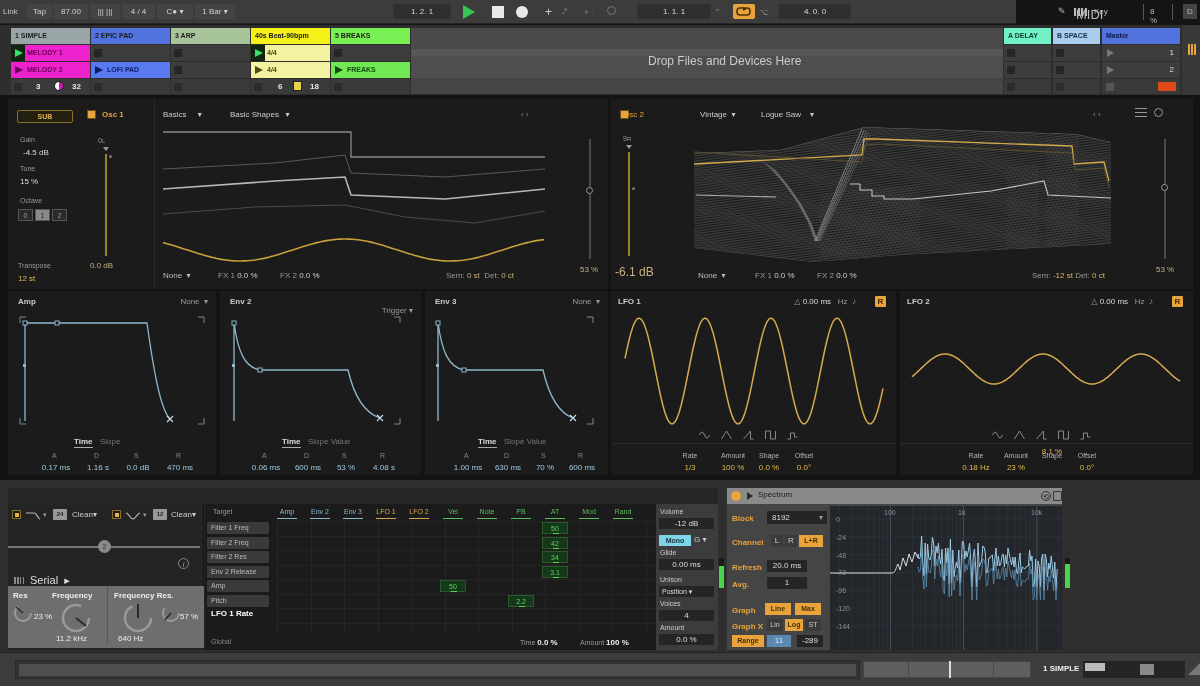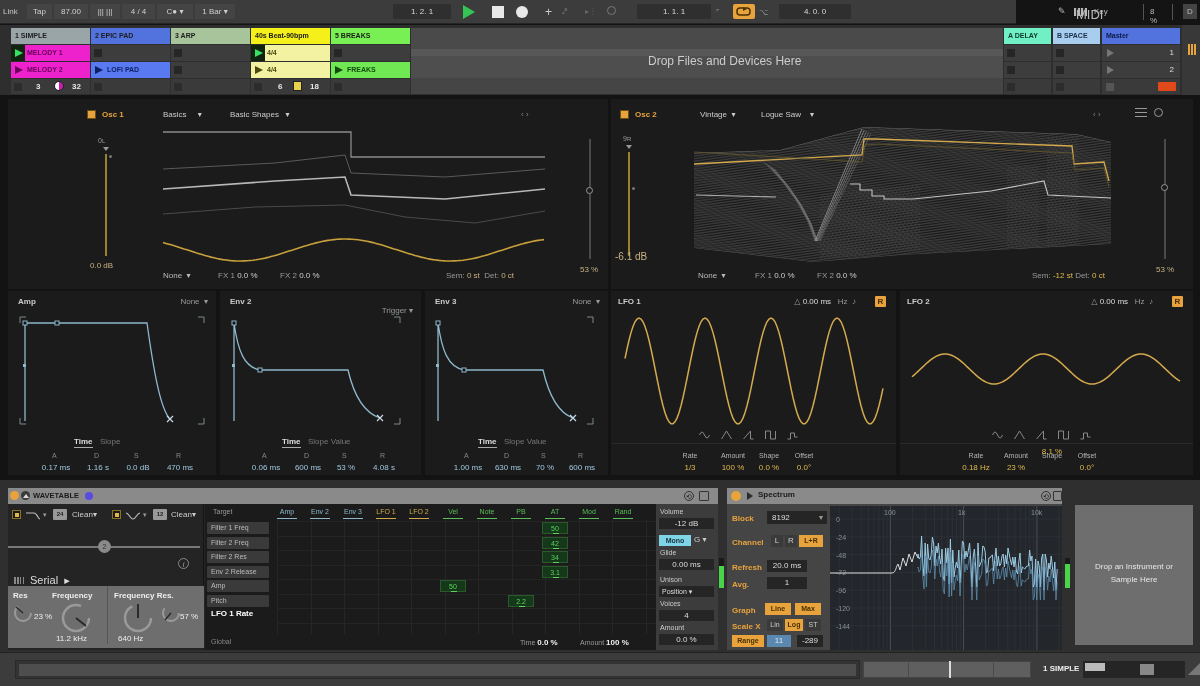--- a/index.html
+++ b/index.html
@@ -142,20 +142,33 @@
       </div>
 <div class="ab" style="left:1102px;top:54px;width:78px;height:15px;background:#3a3a3a">
         <div class="ab" style="left:4px;top:4px;width:8px;height:8px;background:#555"></div>
         <div class="ab" style="left:56px;top:3px;width:18px;height:9px;background:#e04a1a;border-radius:1px"></div>
       </div>
 <div class="ab" style="left:1182px;top:0;width:18px;height:70px;background:#383838"></div>
 <div class="ab" style="left:1188px;top:19px;width:8px;height:11px;background:repeating-linear-gradient(90deg,#e8a33d 0 2px,#383838 2px 3px)"></div>
 </div>
 <div class="ab" style="left:0;top:95px;width:1200px;height:385px;background:#131313">
 <div class="ab" style="left:8px;top:4px;width:600px;height:190px;background:#1b1b1b;">
+<div class="ab" style="left:0;top:0;width:147px;height:190px;border-right:1px solid #2a2a2a">
+<div class="ab" style="left:9px;top:11px;width:56px;height:13px;border:1px solid #8a7320;border-radius:2px;color:#e0b84a;font-size:7px;font-weight:bold;text-align:center;line-height:12px;background:#241f10">SUB</div>
+<div class="ab" style="left:12px;top:37px;font-size:7px;color:#999">Gain</div>
+<div class="ab" style="left:15px;top:49px;font-size:8px;color:#ddd">-4.5 dB</div>
+<div class="ab" style="left:12px;top:66px;font-size:7px;color:#999">Tone</div>
+<div class="ab" style="left:12px;top:78px;font-size:8px;color:#ddd">15 %</div>
+<div class="ab" style="left:12px;top:98px;font-size:7px;color:#999">Octave</div>
+<div class="ab" style="left:10px;top:110px;width:15px;height:12px;background:#2a2a2a;border:1px solid #555;color:#999;font-size:7px;text-align:center;line-height:11px">0</div>
+<div class="ab" style="left:27px;top:110px;width:15px;height:12px;background:#8a8a8a;border:1px solid #555;color:#222;font-size:7px;text-align:center;line-height:11px">1</div>
+<div class="ab" style="left:44px;top:110px;width:15px;height:12px;background:#2a2a2a;border:1px solid #555;color:#999;font-size:7px;text-align:center;line-height:11px">2</div>
+<div class="ab" style="left:10px;top:163px;font-size:7px;color:#999">Transpose</div>
+<div class="ab" style="left:10px;top:175px;font-size:8px;color:#e0b84a">12 st</div>
+</div>
 <div class="ab" style="left:79px;top:11px;width:9px;height:9px;background:#e8a33d;border:1px solid #6a5012"></div>
 <div class="ab" style="left:94px;top:11px;font-size:8px;color:#e8a33d;font-weight:bold">Osc 1</div>
 <div class="ab" style="left:155px;top:11px;font-size:8px;color:#ccc">Basics&nbsp;&nbsp;&nbsp;&nbsp;&nbsp;▾</div>
 <div class="ab" style="left:222px;top:11px;font-size:8px;color:#ccc">Basic Shapes&nbsp;&nbsp;&nbsp;▾</div>
 <div class="ab" style="left:513px;top:11px;font-size:8px;color:#888">‹&nbsp;›</div>
 <div class="ab" style="left:90px;top:38px;font-size:7px;color:#999">0<span style="font-size:6px">L</span></div>
 <div class="ab" style="left:95px;top:48px;width:0;height:0;border-top:4px solid #999;border-left:3px solid transparent;border-right:3px solid transparent"></div>
 <div class="ab" style="left:97px;top:55px;width:2px;height:102px;background:#9a8428"></div>
 <div class="ab" style="left:101px;top:56px;width:3px;height:3px;border-radius:50%;background:#777"></div>
 <div class="ab" style="left:82px;top:162px;font-size:8px;color:#c8b080">0.0 dB</div>
@@ -169,31 +182,31 @@
 <div class="ab" style="left:581px;top:40px;width:2px;height:120px;background:#4a4a4a"></div>
 <div class="ab" style="left:578px;top:88px;width:7px;height:7px;border-radius:50%;background:#1b1b1b;border:1.5px solid #999"></div>
 <div class="ab" style="left:572px;top:166px;font-size:8px;color:#c8b080">53 %</div>
 <div class="ab" style="left:155px;top:172px;font-size:8px;color:#bbb">None&nbsp;&nbsp;▾</div>
 <div class="ab" style="left:210px;top:172px;font-size:8px;color:#999">FX 1 <span style="color:#ccc">0.0 %</span></div>
 <div class="ab" style="left:272px;top:172px;font-size:8px;color:#999">FX 2 <span style="color:#ccc">0.0 %</span></div>
 <div class="ab" style="left:438px;top:172px;font-size:8px;color:#999">Sem: <span style="color:#c8b080">0 st</span>&nbsp;&nbsp;Det: <span style="color:#c8b080">0 ct</span></div>
 </div>
 <div class="ab" style="left:611px;top:4px;width:582px;height:190px;background:#1b1b1b;">
 <div class="ab" style="left:9px;top:11px;width:9px;height:9px;background:#e8a33d;border:1px solid #6a5012"></div>
-<div class="ab" style="left:24px;top:11px;font-size:8px;color:#e8a33d;font-weight:bold">Osc 2</div>
+<div class="ab" style="left:12px;top:11px;font-size:8px;color:#e8a33d;font-weight:normal">Osc 2</div>
 <div class="ab" style="left:89px;top:11px;font-size:8px;color:#ccc">Vintage&nbsp;&nbsp;▾</div>
 <div class="ab" style="left:150px;top:11px;font-size:8px;color:#ccc">Logue Saw&nbsp;&nbsp;&nbsp;&nbsp;▾</div>
 <div class="ab" style="left:482px;top:11px;font-size:8px;color:#888">‹&nbsp;›</div>
 <div class="ab" style="left:524px;top:9px;width:12px;height:10px;background:repeating-linear-gradient(#999 0 1.5px,transparent 1.5px 4px)"></div>
 <div class="ab" style="left:543px;top:9px;width:9px;height:9px;border:1.5px solid #999;border-radius:50%"></div>
 <div class="ab" style="left:12px;top:36px;font-size:7px;color:#999">9<span style="font-size:6px">R</span></div>
 <div class="ab" style="left:15px;top:46px;width:0;height:0;border-top:4px solid #999;border-left:3px solid transparent;border-right:3px solid transparent"></div>
 <div class="ab" style="left:17px;top:53px;width:2px;height:104px;background:#9a8428"></div>
 <div class="ab" style="left:21px;top:88px;width:3px;height:3px;border-radius:50%;background:#777"></div>
-<div class="ab" style="left:4px;top:152px;font-size:10px;color:#c8b080">-6.1 dB</div>
+<div class="ab" style="left:4px;top:166px;font-size:12px;color:#c8b080">-6.1 dB</div>
 <svg class="ab" style="left:0;top:0" width="582" height="190" viewBox="0 0 582 190">
           <clipPath id="wfclip">
             <polygon points="83,54 169,51 253,28 465,35 500,43 500,145 289,156 202,163 83,149"></polygon>
           </clipPath>
           <pattern id="chev" width="4" height="6" patternUnits="userSpaceOnUse">
             <path d="M0 0 L2 3 L0 6" stroke="#4e4e4e" stroke-width="0.7" fill="none"></path>
             <path d="M4 0 L2 3 L4 6" stroke="#404040" stroke-width="0.7" fill="none"></path>
           </pattern>
           <g clip-path="url(#wfclip)">
             <polygon points="83,54 169,51 253,28 465,35 500,43 500,145 289,156 202,163 83,149" fill="#1c1c1c"></polygon>
@@ -597,30 +610,20 @@
 <div class="ab" style="left:116px;top:161px;font-size:7px;color:#b4b4b4;transform:translateX(-50%)">Amount</div>
 <div class="ab" style="left:116px;top:172px;font-size:8px;color:#e0b84a;transform:translateX(-50%);white-space:nowrap">23 %</div>
 <div class="ab" style="left:152px;top:161px;font-size:7px;color:#b4b4b4;transform:translateX(-50%)">Shape</div>
 <div class="ab" style="left:152px;top:156px;font-size:8px;color:#e0b84a;transform:translateX(-50%);white-space:nowrap">8.1 %</div>
 <div class="ab" style="left:187px;top:161px;font-size:7px;color:#b4b4b4;transform:translateX(-50%)">Offset</div>
 <div class="ab" style="left:187px;top:172px;font-size:8px;color:#e0b84a;transform:translateX(-50%);white-space:nowrap">0.0°</div>
 </div>
 </div>
 <div class="ab" style="left:0;top:480px;width:1200px;height:172px;background:#2f2f2f">
 <div class="ab" style="left:8px;top:8px;width:710px;height:162px;background:#262626">
-<div class="ab" style="left:0;top:0;width:710px;height:16px;background:#8a8a8a">
-<div class="ab" style="left:2px;top:3px;width:9px;height:9px;border-radius:50%;background:#e8a33d"></div>
-<div class="ab" style="left:13px;top:3px;width:9px;height:9px;border-radius:50%;background:#3a3a3a">
-            <div class="ab" style="left:1.5px;top:2.5px;width:0;height:0;border-bottom:4px solid #ddd;border-left:3px solid transparent;border-right:3px solid transparent"></div>
-          </div>
-<div class="ab" style="left:25px;top:3px;font-size:7.5px;font-weight:bold;color:#1a1a1a">WAVETABLE</div>
-<div class="ab" style="left:77px;top:4px;width:8px;height:8px;border-radius:50%;background:#5a4ae0"></div>
-<div class="ab" style="left:676px;top:3px;width:10px;height:10px;border-radius:50%;border:1px solid #333;color:#222;font-size:7px;text-align:center;line-height:9px">⟲</div>
-<div class="ab" style="left:691px;top:3px;width:10px;height:10px;border:1px solid #333;border-radius:1px"></div>
-</div>
 <div class="ab" style="left:0;top:16px;width:196px;height:146px;background:#242424;border-right:1px solid #141414">
 <div class="ab" style="left:4px;top:6px;width:9px;height:9px;border:1px solid #8a7320;background:#1a1a1a">
             <div class="ab" style="left:1.5px;top:1.5px;width:4px;height:4px;background:#e0b84a"></div>
           </div>
 <svg class="ab" style="left:18px;top:7px" width="16" height="9">
             <path d="M0 2 L8 2 C11 2,12 8,14 8" stroke="#bbb" stroke-width="1.2" fill="none"></path>
           </svg>
 <div class="ab" style="left:35px;top:7px;font-size:7px;color:#999">▾</div>
 <div class="ab" style="left:45px;top:5px;width:14px;height:11px;background:#999;border-radius:1px;color:#222;font-size:6px;text-align:center;line-height:11px;font-weight:bold">24</div>
 <div class="ab" style="left:64px;top:6px;font-size:8px;color:#ccc">Clean▾</div>
@@ -741,38 +744,38 @@
 <div class="ab" style="left:3px;top:130px;width:55px;height:11px;background:#252525;color:#ddd;font-size:8px;text-align:center;line-height:11px">0.0 %</div>
 </div>
 </div>
 <div class="ab" style="left:719px;top:78px;width:5px;height:30px;background:#1a1a1a">
         <div class="ab" style="left:0;top:8px;width:5px;height:22px;background:#4ad44a"></div>
       </div>
 <div class="ab" style="left:727px;top:8px;width:335px;height:162px;background:#454545">
 <div class="ab" style="left:0;top:0;width:335px;height:16px;background:#8a8a8a">
 <div class="ab" style="left:4px;top:3px;width:10px;height:10px;border-radius:50%;background:#e8a33d"></div>
 <div class="ab" style="left:20px;top:4px;width:0;height:0;border-left:6px solid #2a2a2a;border-top:4px solid transparent;border-bottom:4px solid transparent"></div>
-<div class="ab" style="left:31px;top:2px;font-size:8px;font-weight:bold;color:#1a1a1a">Spectrum</div>
+<div class="ab" style="left:31px;top:2px;font-size:8px;font-weight:normal;color:#1a1a1a">Spectrum</div>
 <div class="ab" style="left:314px;top:3px;width:10px;height:10px;border-radius:50%;border:1px solid #333;color:#222;font-size:7px;text-align:center;line-height:9px">⟲</div>
 <div class="ab" style="left:326px;top:3px;width:9px;height:10px;border:1px solid #333;border-radius:1px"></div>
 </div>
 <div class="ab" style="left:5px;top:26px;font-size:8px;color:#e8a33d;font-weight:bold">Block</div>
 <div class="ab" style="left:40px;top:23px;width:60px;height:13px;background:#252525;color:#ddd;font-size:8px;line-height:13px;padding-left:5px">8192<span style="position:absolute;right:4px;color:#999">▾</span></div>
 <div class="ab" style="left:5px;top:50px;font-size:8px;color:#e8a33d;font-weight:bold">Channel</div>
 <div class="ab" style="left:44px;top:47px;width:12px;height:12px;background:#3a3a3a;color:#ccc;font-size:8px;text-align:center;line-height:12px">L</div>
 <div class="ab" style="left:58px;top:47px;width:12px;height:12px;background:#3a3a3a;color:#ccc;font-size:8px;text-align:center;line-height:12px">R</div>
 <div class="ab" style="left:72px;top:47px;width:24px;height:12px;background:#e8a33d;color:#4a3000;font-size:7px;font-weight:bold;text-align:center;line-height:12px">L+R</div>
 <div class="ab" style="left:5px;top:75px;font-size:8px;color:#e8a33d;font-weight:bold">Refresh</div>
 <div class="ab" style="left:40px;top:72px;width:40px;height:12px;background:#252525;color:#ddd;font-size:8px;text-align:center;line-height:12px">20.0 ms</div>
 <div class="ab" style="left:5px;top:92px;font-size:8px;color:#e8a33d;font-weight:bold">Avg.</div>
 <div class="ab" style="left:40px;top:89px;width:40px;height:12px;background:#252525;color:#ddd;font-size:8px;text-align:center;line-height:12px">1</div>
 <div class="ab" style="left:5px;top:118px;font-size:8px;color:#e8a33d;font-weight:bold">Graph</div>
 <div class="ab" style="left:38px;top:115px;width:26px;height:12px;background:#e8a33d;color:#4a3000;font-size:7px;font-weight:bold;text-align:center;line-height:12px">Line</div>
 <div class="ab" style="left:68px;top:115px;width:26px;height:12px;background:#e8a33d;color:#4a3000;font-size:7px;font-weight:bold;text-align:center;line-height:12px">Max</div>
-<div class="ab" style="left:5px;top:134px;font-size:8px;color:#e8a33d;font-weight:bold">Scale X</div>
+<div class="ab" style="left:5px;top:134px;font-size:8px;color:#e8a33d;font-weight:bold">Graph X</div>
 <div class="ab" style="left:40px;top:131px;width:16px;height:12px;background:#3a3a3a;color:#ccc;font-size:7px;text-align:center;line-height:12px">Lin</div>
 <div class="ab" style="left:58px;top:131px;width:18px;height:12px;background:#e8a33d;color:#4a3000;font-size:7px;font-weight:bold;text-align:center;line-height:12px">Log</div>
 <div class="ab" style="left:78px;top:131px;width:16px;height:12px;background:#3a3a3a;color:#ccc;font-size:7px;text-align:center;line-height:12px">ST</div>
 <div class="ab" style="left:5px;top:147px;width:32px;height:12px;background:#e8a33d;color:#4a3000;font-size:7px;font-weight:bold;text-align:center;line-height:12px">Range</div>
 <div class="ab" style="left:40px;top:147px;width:24px;height:12px;background:#5a88b0;color:#dde8f0;font-size:8px;text-align:center;line-height:12px">11</div>
 <div class="ab" style="left:70px;top:147px;width:26px;height:12px;background:#252525;color:#ddd;font-size:8px;text-align:center;line-height:12px">-289</div>
 <svg class="ab" style="left:103px;top:18px" width="232" height="144" viewBox="0 0 232 144">
           <rect x="0" y="0" width="232" height="144" fill="#23262b"></rect>
           <line x1="9.2" y1="0" x2="9.2" y2="144" stroke="#33383e" stroke-width="0.6"></line>
           <line x1="22.1" y1="0" x2="22.1" y2="144" stroke="#33383e" stroke-width="0.6"></line>
@@ -820,23 +823,20 @@
           <text x="128" y="9" fill="#8a9098" font-size="7" font-family="Liberation Sans">1k</text>
           <text x="201" y="9" fill="#8a9098" font-size="7" font-family="Liberation Sans">10k</text>
           <path d="M0 67 L62 67 C66 67,66 60,68 58 L70 64 L73 52 L76 60 L79 48 L82 56 L85 46 L88 52" stroke="#ddd" stroke-width="1" fill="none"></path>
           <path d="M88 52 L88.0 48 L89.2 53 L90.4 51 L91.6 30 L92.8 58 L94.0 70 L95.2 37 L96.4 68 L97.6 38 L98.8 53 L100.0 54 L101.2 49 L102.4 31 L103.6 37 L104.8 60 L106.0 40 L107.2 47 L108.4 37 L109.6 52 L110.8 58 L112.0 43 L113.2 71 L114.4 75 L115.6 42 L116.8 57 L118.0 42 L119.2 78 L120.4 33 L121.6 77 L122.8 44 L124.0 71 L125.2 62 L126.4 56 L127.6 62 L128.8 44 L130.0 77 L131.2 58 L132.4 35 L133.6 37 L134.8 53 L136.0 45 L137.2 51 L138.4 44 L139.6 37 L140.8 56 L142.0 81 L143.2 51 L144.4 43 L145.6 60 L146.8 81 L148.0 37 L149.2 61 L150.4 58 L151.6 55 L152.8 40 L154.0 41 L155.2 46 L156.4 67 L157.6 66 L158.8 52 L160.0 52 L161.2 50 L162.4 49 L163.6 65 L164.8 53 L166.0 42 L167.2 60 L168.4 50 L169.6 60 L170.8 58 L172.0 50 L173.2 48 L174.4 61 L175.6 49 L176.8 58 L178.0 42 L179.2 48 L180.4 54 L181.6 59 L182.8 51 L184.0 61 L185.2 51 L186.4 65 L187.6 68 L188.8 56 L190.0 47 L191.2 67 L192.4 61 L193.6 62 L194.8 63 L196.0 61 L197.2 60 L198.4 60 L199.6 44 L200.8 55 L202.0 50 L203.2 81 L204.4 78 L205.6 53 L206.8 81 L208.0 55 L209.2 60 L210.4 81 L211.6 52 L212.8 48 L214.0 84 L215.2 48 L216.4 54 L217.6 71 L218.8 57 L220.0 63 L221.2 50 L222.4 61 L223.6 72 L224.8 56 L226.0 84 L227.2 63" stroke="#9ccce4" stroke-width="1" fill="none"></path>
           <path d="M88 62 L88.0 61 L89.2 66 L90.4 64 L91.6 43 L92.8 71 L94.0 83 L95.2 50 L96.4 81 L97.6 51 L98.8 66 L100.0 67 L101.2 62 L102.4 44 L103.6 50 L104.8 73 L106.0 53 L107.2 60 L108.4 50 L109.6 65 L110.8 71 L112.0 56 L113.2 84 L114.4 88 L115.6 55 L116.8 70 L118.0 55 L119.2 91 L120.4 46 L121.6 90 L122.8 57 L124.0 84 L125.2 75 L126.4 69 L127.6 75 L128.8 57 L130.0 90 L131.2 71 L132.4 48 L133.6 50 L134.8 66 L136.0 58 L137.2 64 L138.4 57 L139.6 50 L140.8 69 L142.0 94 L143.2 64 L144.4 56 L145.6 73 L146.8 94 L148.0 50 L149.2 74 L150.4 71 L151.6 68 L152.8 53 L154.0 54 L155.2 59 L156.4 80 L157.6 79 L158.8 65 L160.0 65 L161.2 63 L162.4 62 L163.6 78 L164.8 66 L166.0 55 L167.2 73 L168.4 63 L169.6 73 L170.8 71 L172.0 63 L173.2 61 L174.4 74 L175.6 62 L176.8 71 L178.0 55 L179.2 61 L180.4 67 L181.6 72 L182.8 64 L184.0 74 L185.2 64 L186.4 78 L187.6 81 L188.8 69 L190.0 60 L191.2 80 L192.4 74 L193.6 75 L194.8 76 L196.0 74 L197.2 73 L198.4 73 L199.6 57 L200.8 68 L202.0 63 L203.2 94 L204.4 91 L205.6 66 L206.8 94 L208.0 68 L209.2 73 L210.4 94 L211.6 65 L212.8 61 L214.0 94 L215.2 61 L216.4 67 L217.6 84 L218.8 70 L220.0 76 L221.2 63 L222.4 74 L223.6 85 L224.8 69 L226.0 94 L227.2 76" stroke="#5f8fb0" stroke-width="0.9" fill="none" opacity="0.85"></path>
         </svg>
 </div>
 <div class="ab" style="left:1065px;top:78px;width:5px;height:30px;background:#1a1a1a">
         <div class="ab" style="left:0;top:6px;width:5px;height:24px;background:#4ad44a"></div>
       </div>
-<div class="ab" style="left:1075px;top:25px;width:118px;height:140px;background:#6e6e6e">
-<div class="ab" style="left:0;top:55px;width:118px;height:26px;font-size:8px;color:#e8e8e8;text-align:center;line-height:13px">Drop an Instrument or<br>Sample Here</div>
-</div>
 </div>
 <div class="ab" style="left:0;top:652px;width:1200px;height:34px;background:#3c3c3c;border-top:1px solid #222">
 <div class="ab" style="left:15px;top:7px;width:845px;height:19px;background:#333;border:1px solid #2a2a2a">
         <div class="ab" style="left:3px;top:3px;width:837px;height:12px;background:#4e4e4e"></div>
       </div>
 <div class="ab" style="left:863px;top:8px;width:168px;height:17px;background:#5f5f5f;border:1px solid #444"></div>
 <div class="ab" style="left:908px;top:8px;width:1px;height:17px;background:#4a4a4a"></div>
 <div class="ab" style="left:993px;top:8px;width:1px;height:17px;background:#4a4a4a"></div>
 <div class="ab" style="left:949px;top:8px;width:2px;height:17px;background:#ddd"></div>
 <div class="ab" style="left:1043px;top:11px;font-size:8px;color:#eee;font-weight:bold">1 SIMPLE</div>

